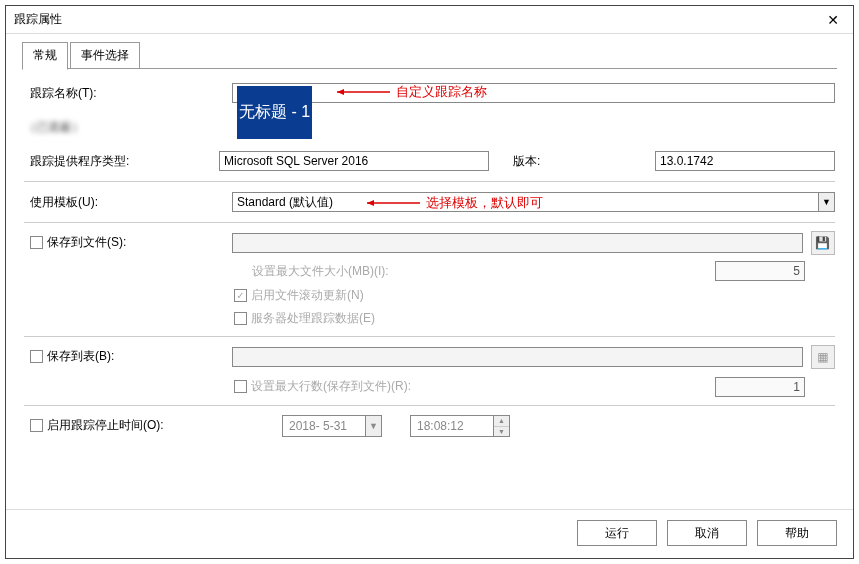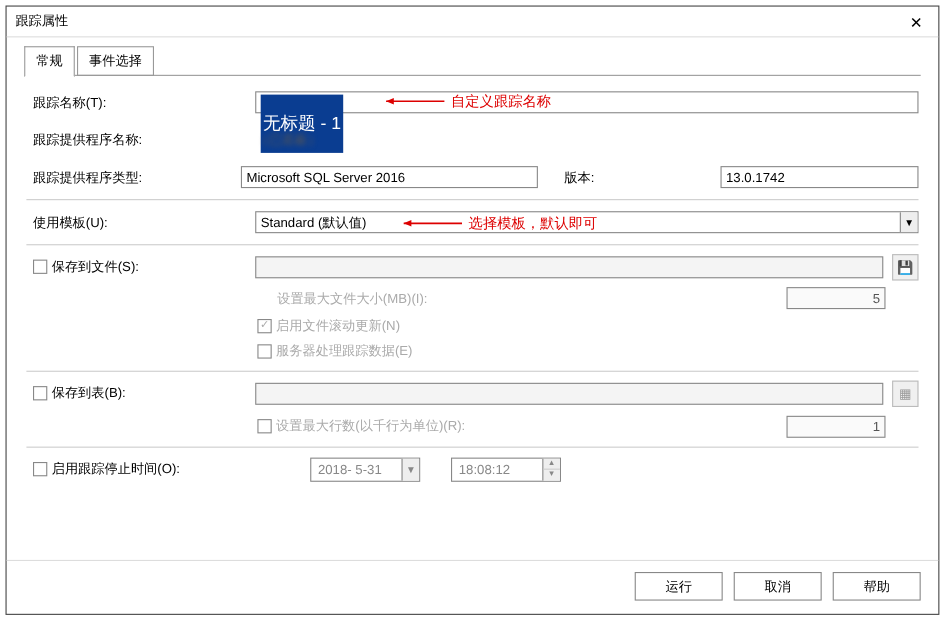--- a/index.html
+++ b/index.html
@@ -226,32 +226,31 @@
     <div class="row" style="margin-bottom:10px;">
       <div class="label-col">跟踪名称(T):</div>
       <div class="field-col">
         <div style="position:relative; flex:1;">
           <input class="tinput" style="width: 100%;" value="">
           <span class="sel-highlight">无标题 - 1</span>
         </div>
       </div>
     </div>
 
-    <div class="annotation" style="position:absolute; left:340px; top:14px;">
+    <div class="annotation" style="position:absolute; left:326px; top:14px;">
       <span class="arrow-left">
         <svg width="60" height="10">
             <line x1="5" y1="5" x2="58" y2="5" stroke="#d00" stroke-width="1.5"></line>
             <polygon points="5,5 12,2 12,8" fill="#d00"></polygon>
           </svg>
       </span>
       <span>自定义跟踪名称</span>
     </div>
 
     <div class="row" style="margin-bottom:10px;">
-      <div class="label-col">跟踪提供程序名称:</div>
       <div class="field-col">
         <span class="blur-text">（已遮蔽）</span>
       </div>
     </div>
 
     <div class="row" style="margin-bottom:8px;">
       <div class="label-col">跟踪提供程序类型:</div>
       <div class="field-col">
         <input class="tinput readonly" style="width: 270px; flex: 0 0 auto;" readonly="" value="Microsoft SQL Server 2016">
         <span style="width:110px; padding-left:16px;">版本:</span>
@@ -337,21 +336,21 @@
         <div class="file-btn">
           <span>▦</span>
         </div>
       </div>
     </div>
     <div class="sub-row" style="margin-top:8px;">
       <div class="label-col"></div>
       <div class="inline-gap">
         <label class="chk disabled-txt">
           <span class="box"></span>
-          <span>设置最大行数(以千行为单位)(R):</span>
+          <span>设置最大行数(保存到文件)(R):</span>
         </label>
       </div>
       <div style="flex:1;"></div>
       <input class="num-input" disabled="" value="1" style="">
       <div style="width:30px;"></div>
     </div>
 
     <hr class="divider">
 
     <div class="row" style="margin-top:4px;">

